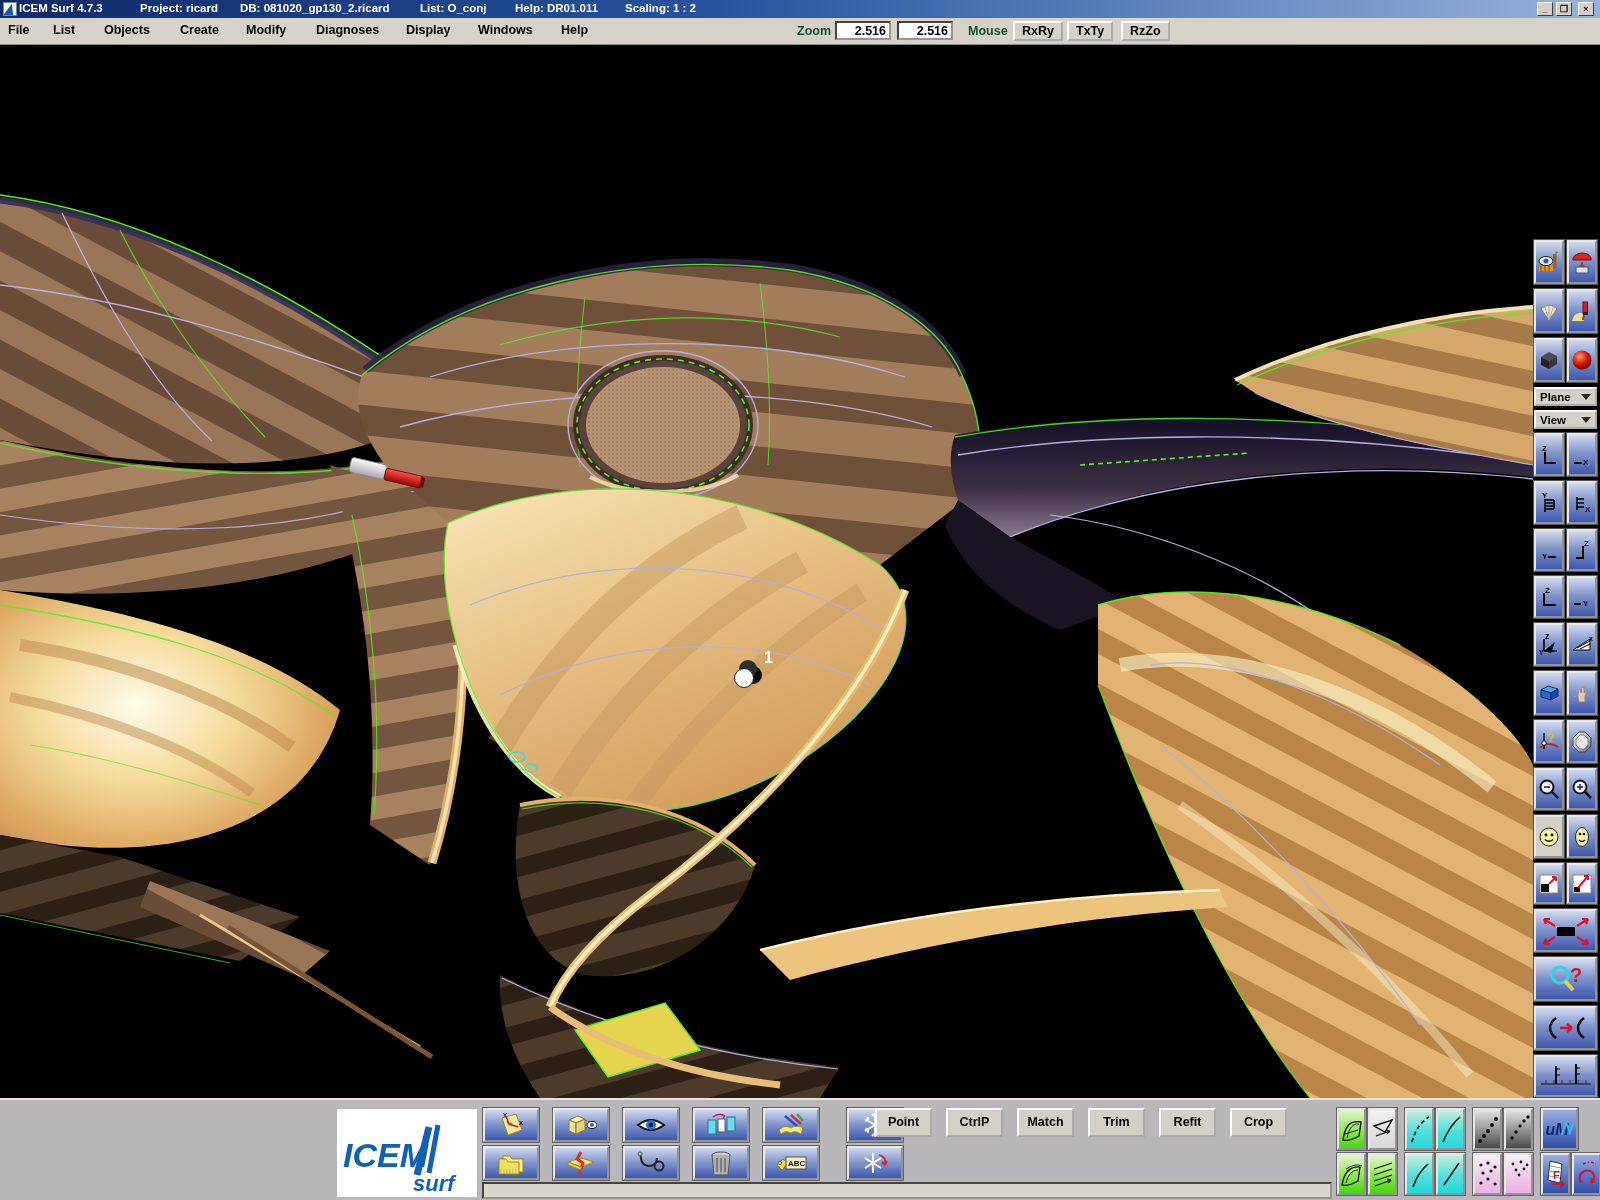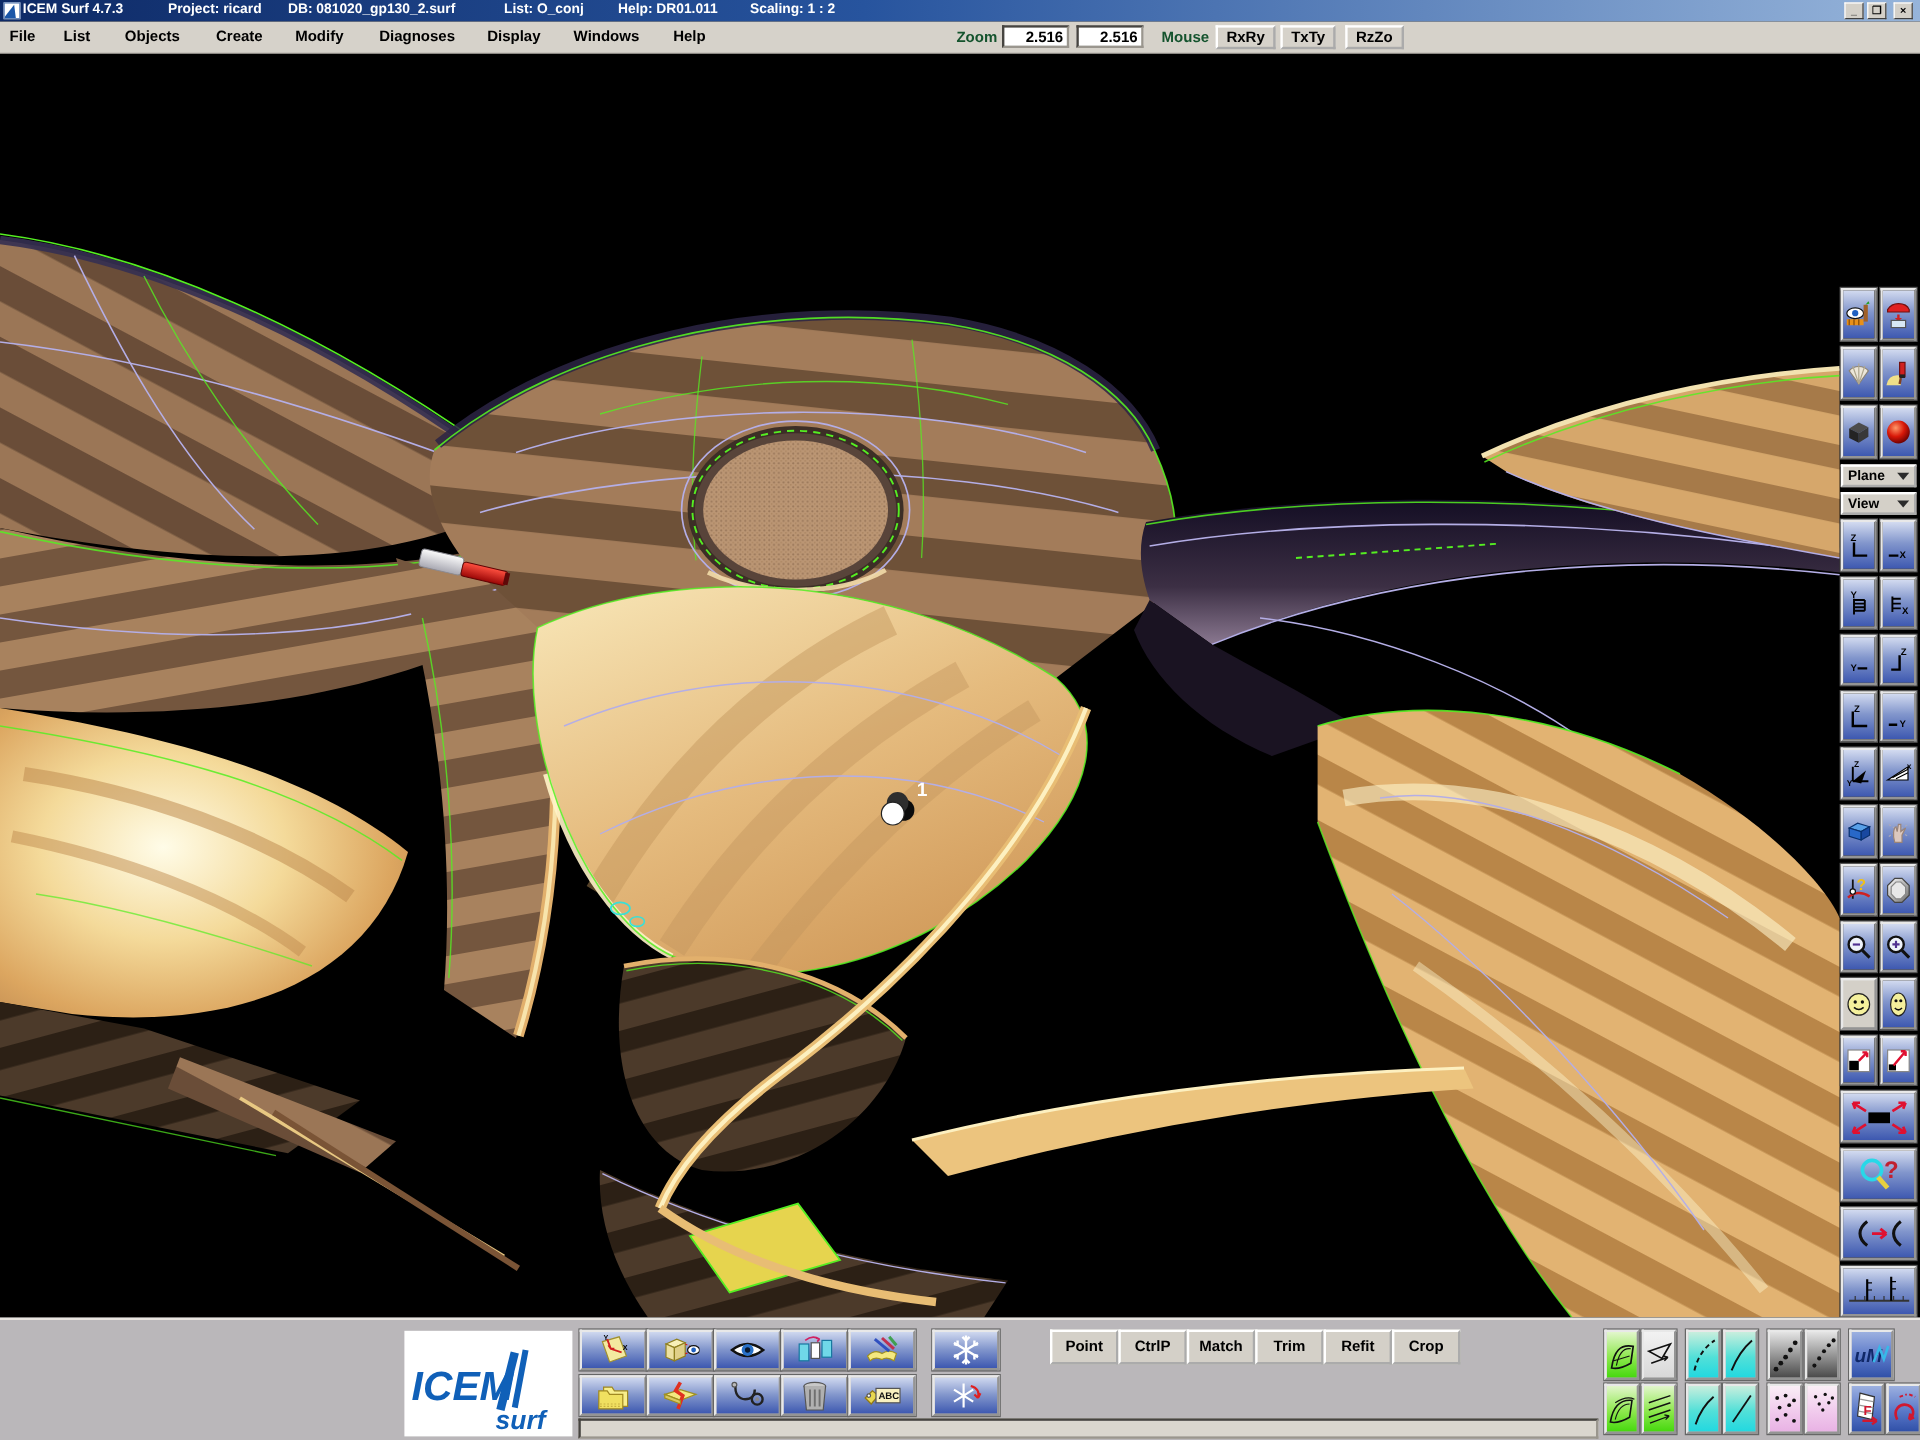--- a/index.html
+++ b/index.html
@@ -45,21 +45,21 @@
   .drop { width:63px; height:19px; background:#d4d0c8; border:2px outset #fff;
     font-size:11.5px; font-weight:bold; display:flex; align-items:center; padding:0 4px;
     justify-content:space-between; margin-bottom:4px; }
   .droparr { width:0; height:0; border-left:5px solid transparent; border-right:5px solid transparent;
     border-top:6px solid #2a2a2a; }
 
   
   #bottombar { position:absolute; left:0; top:1098px; width:1600px; height:102px;
     background:#bab7ba; border-top:2px outset #e8e5e0; }
   #logo-box { position:absolute; left:337px; top:9px; width:140px; height:88px; background:#fff; }
-  .brow { position:absolute; display:flex; gap:0; }
+  .brow { position:absolute; display:flex; gap:14px; }
   .bibtn { width:56px; height:34px; background:linear-gradient(180deg,#cfd8ef 0%,#8296cc 48%,#3d58b0 100%);
     border:2px outset #e8e8e8; box-shadow:0 0 0 1px #666; display:flex; align-items:center; justify-content:center; }
   .tbtn { width:57px; height:29px; background:#d4d0c8; border:2px outset #fff;
     font-size:12.5px; font-weight:bold; text-align:center; line-height:25px; cursor:default; }
   .tbtn.blank { }
   #cmdbar { position:absolute; left:482px; top:82px; width:850px; height:17px;
     background:#dad6ce; border:2px inset #9a968e; font-size:11px; padding:0 3px;
     font-family:"Liberation Sans",sans-serif; }
   .gbtn { width:29px; height:42px; border:2px outset #e8e8e8; box-shadow:0 0 0 1px #666;
     display:flex; align-items:center; justify-content:center; }
@@ -74,21 +74,21 @@
 </style>
 </head>
 <body>
 
 <div id="titlebar">
   <div id="app-icon">
       <i></i>
     </div>
   <span style="left:19px">ICEM Surf 4.7.3</span>
   <span style="left:140px">Project: ricard</span>
-  <span style="left:240px">DB: 081020_gp130_2.surf</span>
+  <span style="left:240px">DB: 081020_gp130_2.ricard</span>
   <span style="left:420px">List: O_conj</span>
   <span style="left:515px">Help: DR01.011</span>
   <span style="left:625px">Scaling: 1 : 2</span>
   <div class="winbtn" style="left:1537px">_</div>
   <div class="winbtn" style="left:1556px">❐</div>
   <div class="winbtn" style="left:1578px">×</div>
 </div>
 
 <div id="menubar">
   <span class="menuitem" style="left:8px">File</span>

